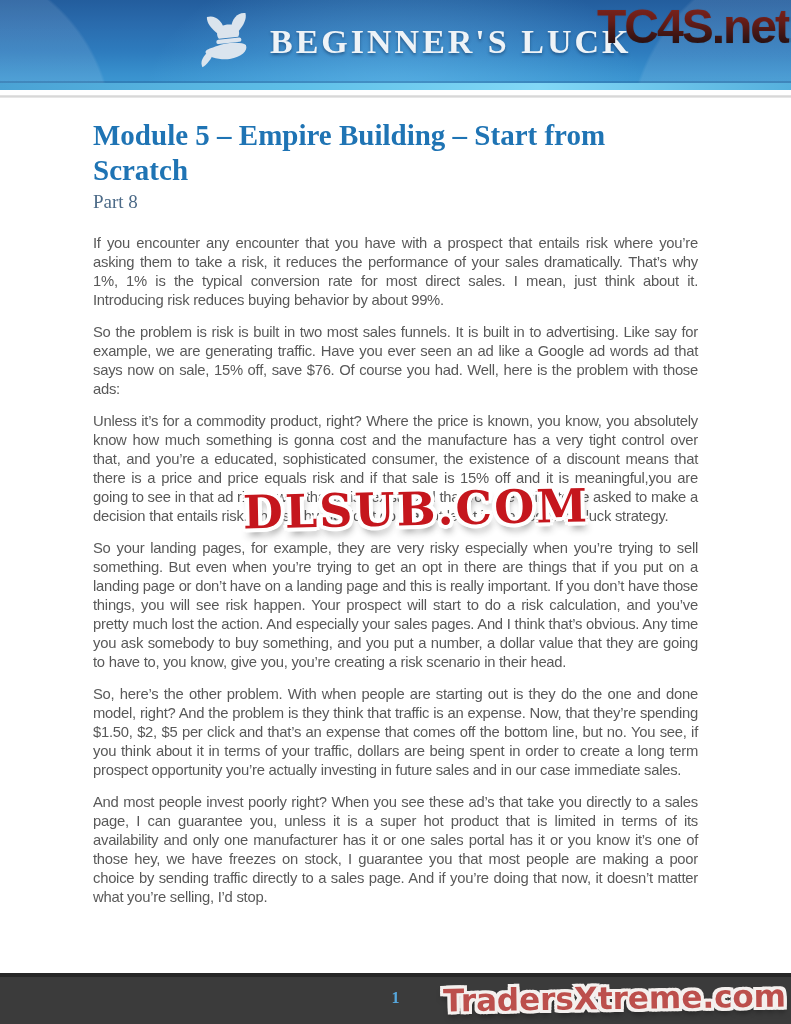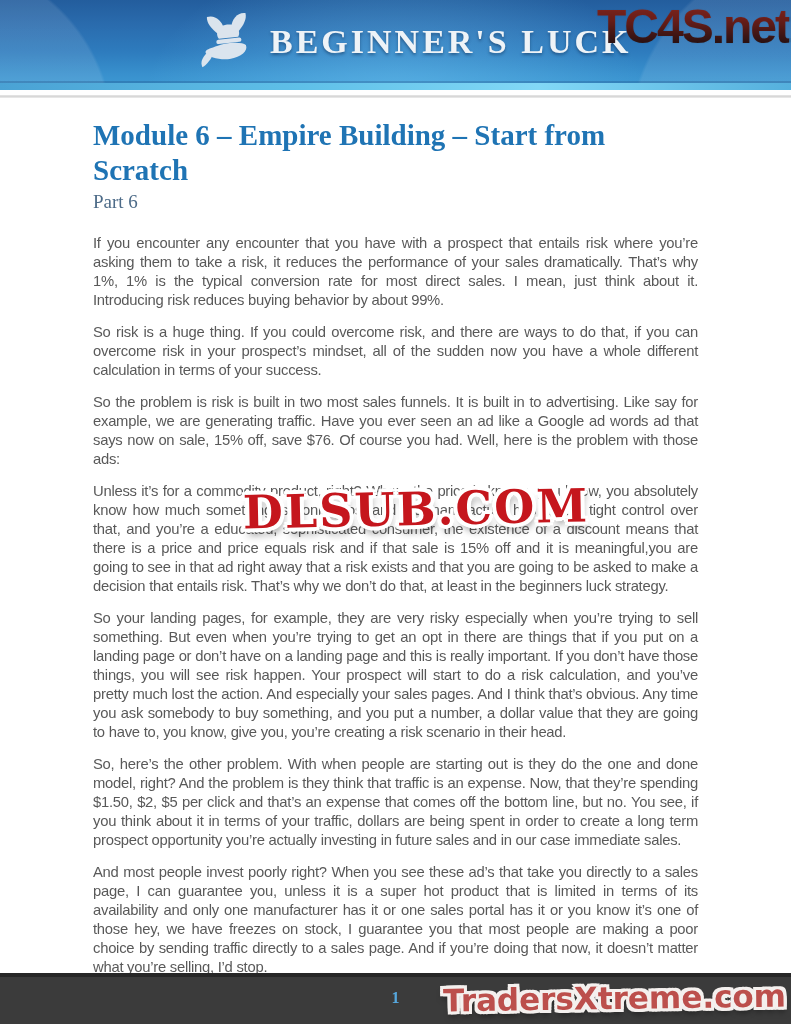--- a/index.html
+++ b/index.html
@@ -126,25 +126,24 @@
     </div>
     <div class="banner-stripe-dark"></div>
     <div class="banner-stripe"></div>
   </div>
 
   <div class="tc4s">TC4S.net</div>
 
   <div class="separator"></div>
 
   <div class="content">
-    <h1 class="doc-title">Module 6 – Empire Building – Start from Scratch</h1>
-    <h2 class="doc-subtitle">Part 6</h2>
+    <h1 class="doc-title">Module 5 – Empire Building – Start from Scratch</h1>
+    <h2 class="doc-subtitle">Part 8</h2>
     <div class="paragraphs">
       <p>If you encounter any encounter that you have with a prospect that entails risk where you’re asking them to take a risk, it reduces the performance of your sales dramatically. That’s why 1%, 1% is the typical conversion rate for most direct sales. I mean, just think about it. Introducing risk reduces buying behavior by about 99%.</p>
-      <p>So risk is a huge thing. If you could overcome risk, and there are ways to do that, if you can overcome risk in your prospect’s mindset, all of the sudden now you have a whole different calculation in terms of your success.</p>
       <p>So the problem is risk is built in two most sales funnels. It is built in to advertising. Like say for example, we are generating traffic. Have you ever seen an ad like a Google ad words ad that says now on sale, 15% off, save $76. Of course you had. Well, here is the problem with those ads:</p>
       <p>Unless it’s for a commodity product, right? Where the price is known, you know, you absolutely know how much something is gonna cost and the manufacture has a very tight control over that, and you’re a educated, sophisticated consumer, the existence of a discount means that there is a price and price equals risk and if that sale is 15% off and it is meaningful,you are going to see in that ad right away that a risk exists and that you are going to be asked to make a decision that entails risk. That’s why we don’t do that, at least in the beginners luck strategy.</p>
       <p>So your landing pages, for example, they are very risky especially when you’re trying to sell something. But even when you’re trying to get an opt in there are things that if you put on a landing page or don’t have on a landing page and this is really important. If you don’t have those things, you will see risk happen. Your prospect will start to do a risk calculation, and you’ve pretty much lost the action. And especially your sales pages. And I think that’s obvious. Any time you ask somebody to buy something, and you put a number, a dollar value that they are going to have to, you know, give you, you’re creating a risk scenario in their head.</p>
       <p>So, here’s the other problem. With when people are starting out is they do the one and done model, right? And the problem is they think that traffic is an expense. Now, that they’re spending $1.50, $2, $5 per click and that’s an expense that comes off the bottom line, but no. You see, if you think about it in terms of your traffic, dollars are being spent in order to create a long term prospect opportunity you’re actually investing in future sales and in our case immediate sales.</p>
       <p>And most people invest poorly right? When you see these ad’s that take you directly to a sales page, I can guarantee you, unless it is a super hot product that is limited in terms of its availability and only one manufacturer has it or one sales portal has it or you know it’s one of those hey, we have freezes on stock, I guarantee you that most people are making a poor choice by sending traffic directly to a sales page. And if you’re doing that now, it doesn’t matter what you’re selling, I’d stop.</p>
     </div>
   </div>
 
   <div class="dlsub">DLSUB.COM</div>
 

